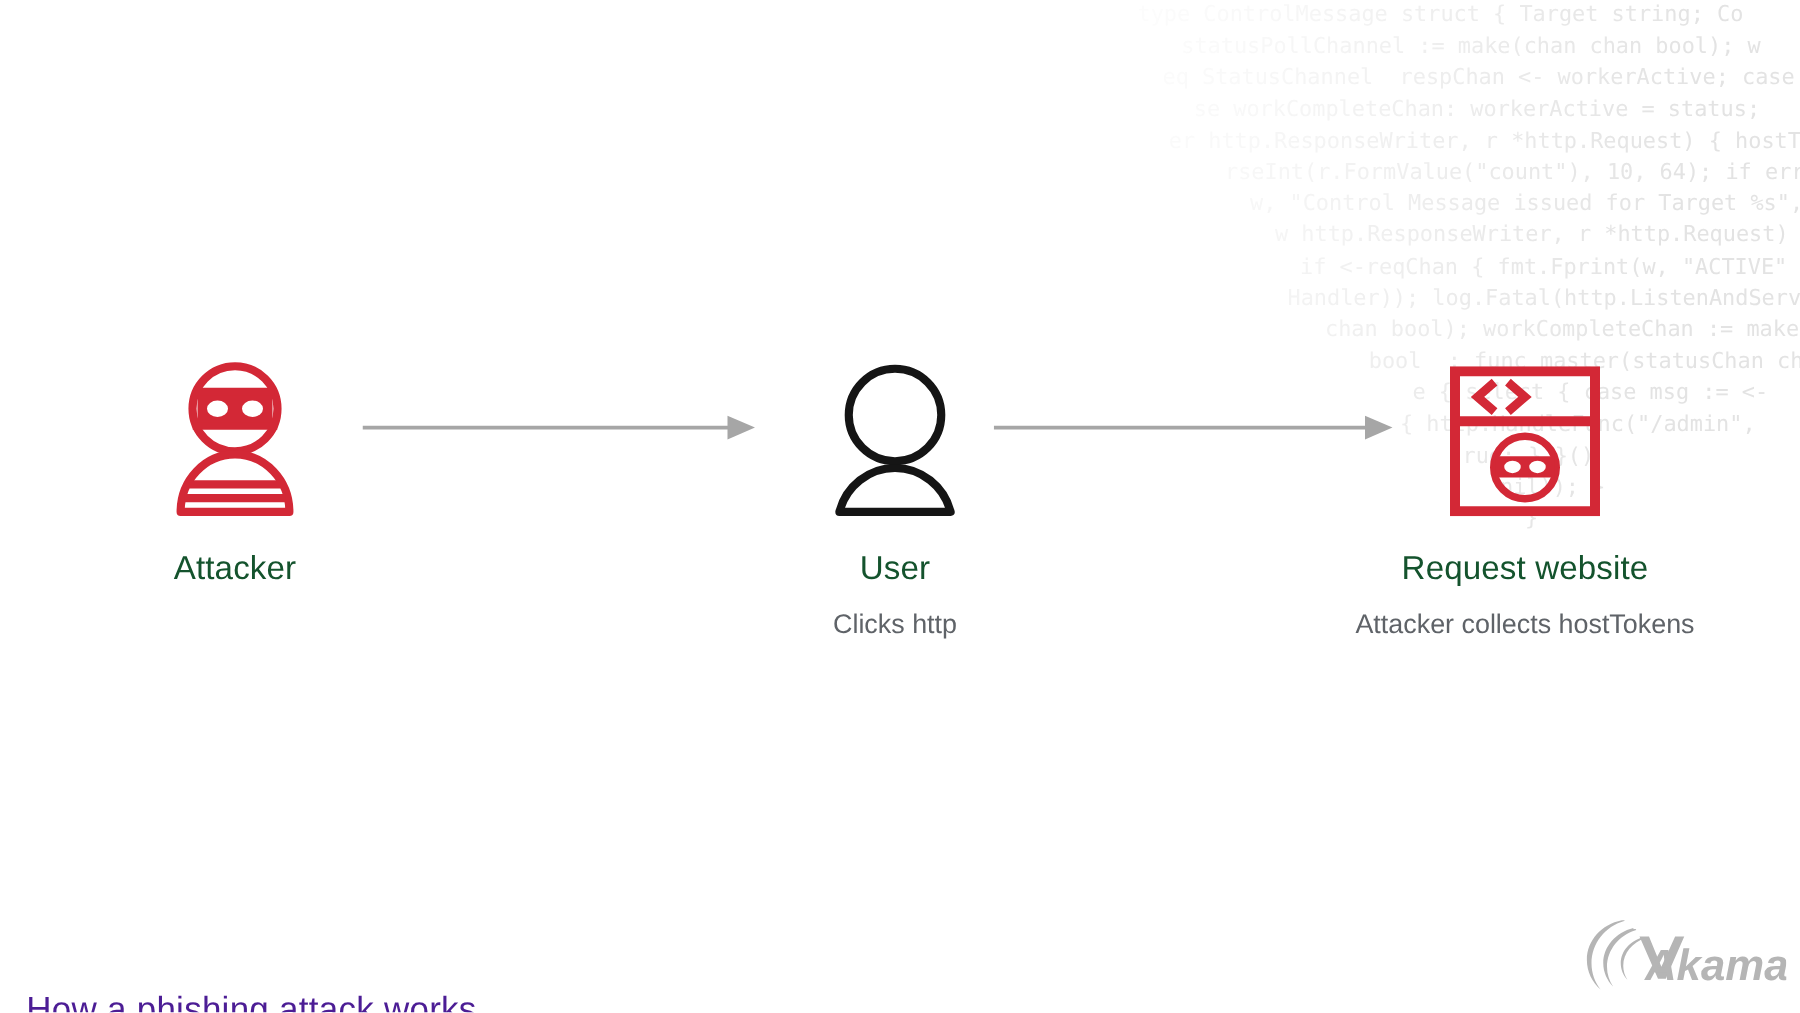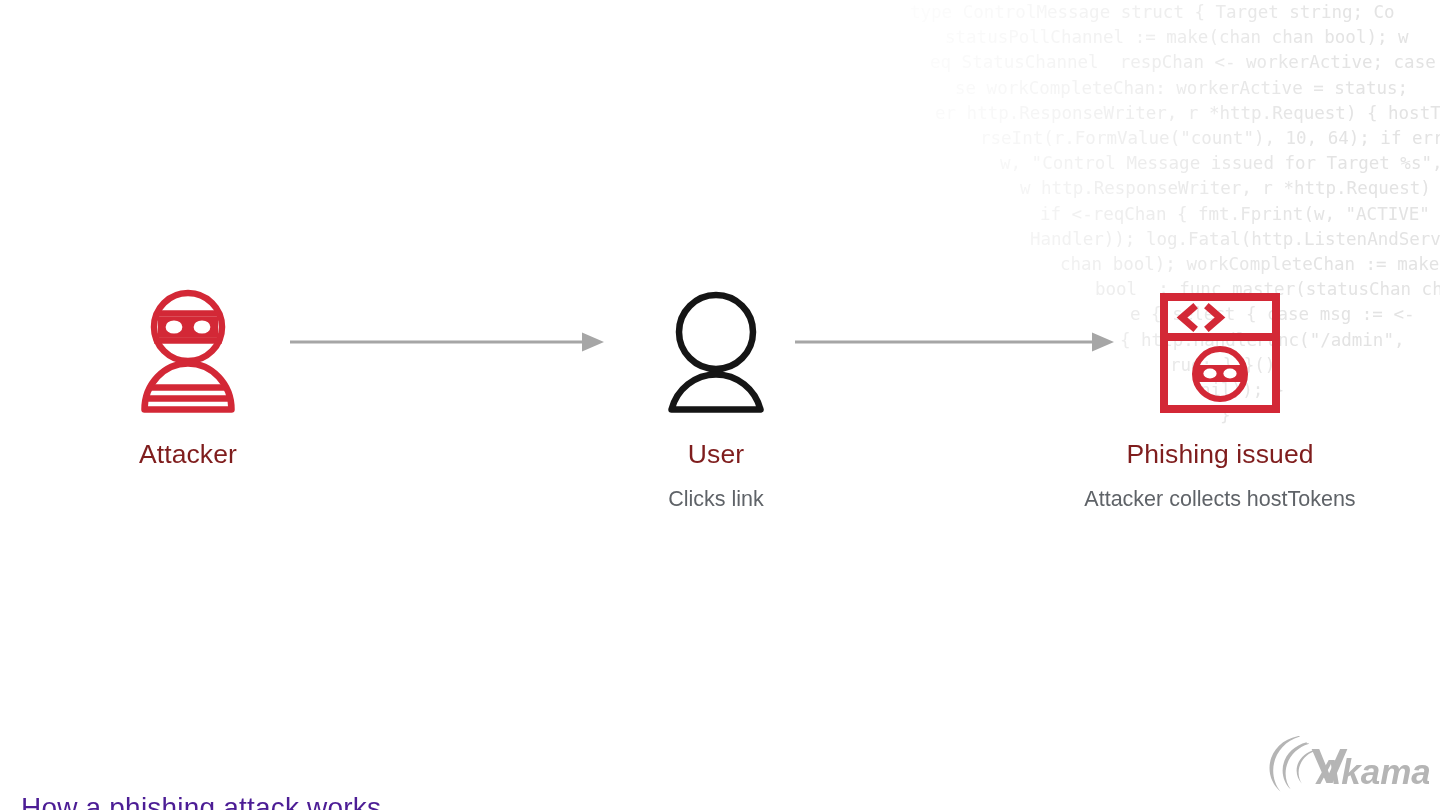--- a/index.html
+++ b/index.html
@@ -61,21 +61,21 @@
     text-align: center;
   }
   .node-icon {
     height: 135px;
     display: flex;
     align-items: flex-end;
     justify-content: center;
   }
   .node-title {
     font-size: 26.5px;
-    color: #7f1d1d;
+    color: #14532d;
     font-weight: 400;
     margin-top: 26px;
     letter-spacing: 0.1px;
   }
   .node-sub {
     font-size: 21.5px;
     color: #5f6368;
     font-weight: 400;
     margin-top: 14px;
     line-height: 31px;
@@ -168,21 +168,21 @@
   <div class="node" id="node-user">
     <div class="node-icon">
       <svg width="98" height="125" viewBox="0 0 98 125" aria-hidden="true">
         <g fill="none" stroke="#151515" stroke-width="6.5">
           <circle cx="49" cy="44" r="37"></circle>
           <path d="M4.5 121.5 a46 47 0 0 1 89 0 z" stroke-linejoin="round"></path>
         </g>
       </svg>
     </div>
     <div class="node-title">User</div>
-    <div class="node-sub">Clicks link</div>
+    <div class="node-sub">Clicks http</div>
   </div>
 
   <div class="arrow" id="arrow-2">
     <svg width="320" height="24" viewBox="0 0 320 24" aria-hidden="true">
       <line x1="0" y1="12" x2="300" y2="12" stroke="#a6a6a6" stroke-width="3"></line>
       <path d="M297 2.5 L319 12 L297 21.5 Z" fill="#a6a6a6"></path>
     </svg>
   </div>
 
   <div class="node" id="node-phish">
@@ -191,21 +191,21 @@
         <rect x="4" y="4" width="112" height="112" fill="none" stroke="#d32836" stroke-width="8"></rect>
         <line x1="4" y1="44" x2="116" y2="44" stroke="#d32836" stroke-width="8"></line>
         <path d="M33 15 L22 24.5 L33 34" fill="none" stroke="#d32836" stroke-width="7" stroke-linecap="square" stroke-linejoin="miter"></path>
         <path d="M49 15 L60 24.5 L49 34" fill="none" stroke="#d32836" stroke-width="7" stroke-linecap="square" stroke-linejoin="miter"></path>
         <circle cx="60" cy="81" r="25" fill="none" stroke="#d32836" stroke-width="6"></circle>
         <path d="M36.5 72 h47 v17 h-47 z" fill="#d32836"></path>
         <ellipse cx="50" cy="80.5" rx="6.6" ry="5" fill="#ffffff"></ellipse>
         <ellipse cx="70" cy="80.5" rx="6.6" ry="5" fill="#ffffff"></ellipse>
       </svg>
     </div>
-    <div class="node-title">Phishing issued</div>
+    <div class="node-title">Request website</div>
     <div class="node-sub">Attacker collects hostTokens</div>
   </div>
 
   <div class="caption">How a phishing attack works</div>
 
   <div class="logo">
     <svg width="165" height="62" viewBox="0 0 165 62" aria-hidden="true">
       <g fill="#b5b5b5">
         <path d="M33.5 3.2 C17.2 6.4 5.5 19.4 5.5 34.9 c0 9.3 4.2 17.8 11 23.6 C11.9 52.9 9.2 45.6 9.2 37.6 c0-16.1 11-29.5 26.1-33.9 0.8-0.2 0.7-0.8-1.8-0.5z"></path>
         <path d="M42.7 9.3 C28.6 12.9 18.6 24.2 18.6 37.4 c0 7.3 3 14 8 18.9 -3.2-4.6-5-10-5-15.9 0-13.6 9.7-25.3 22.9-29.3 0.9-0.3 0.8-0.9-1.8-0.8z"></path>

